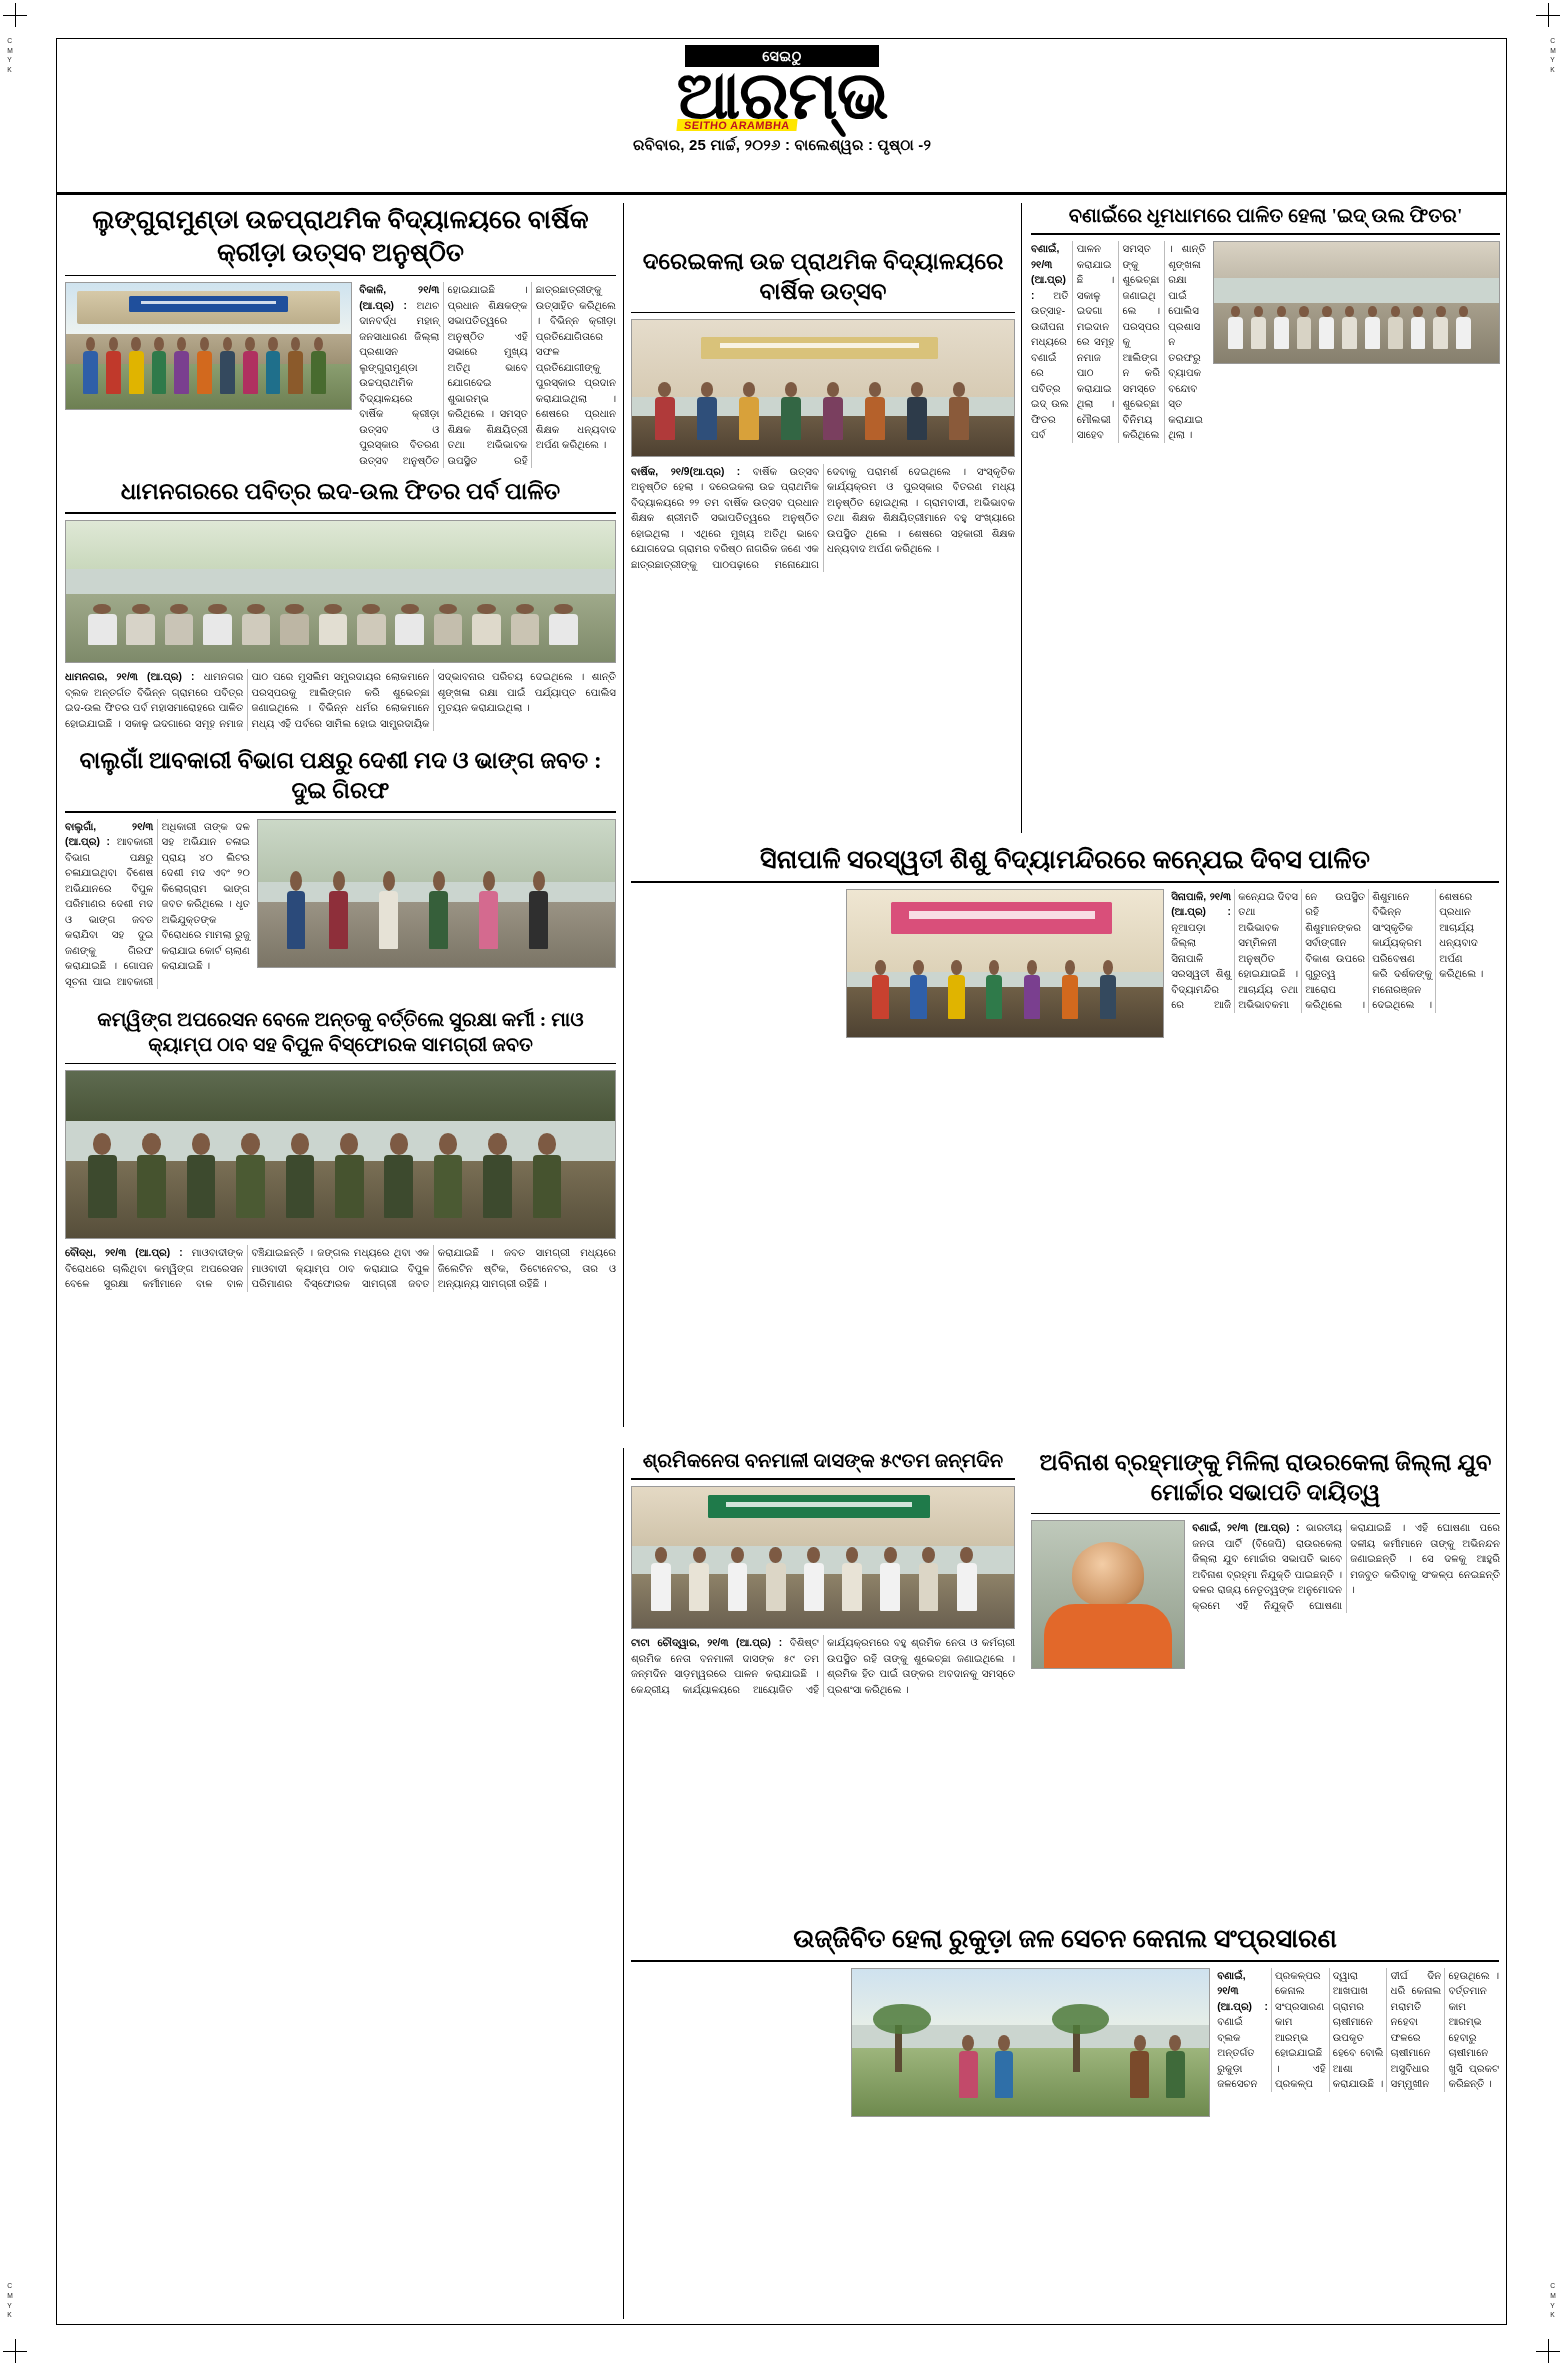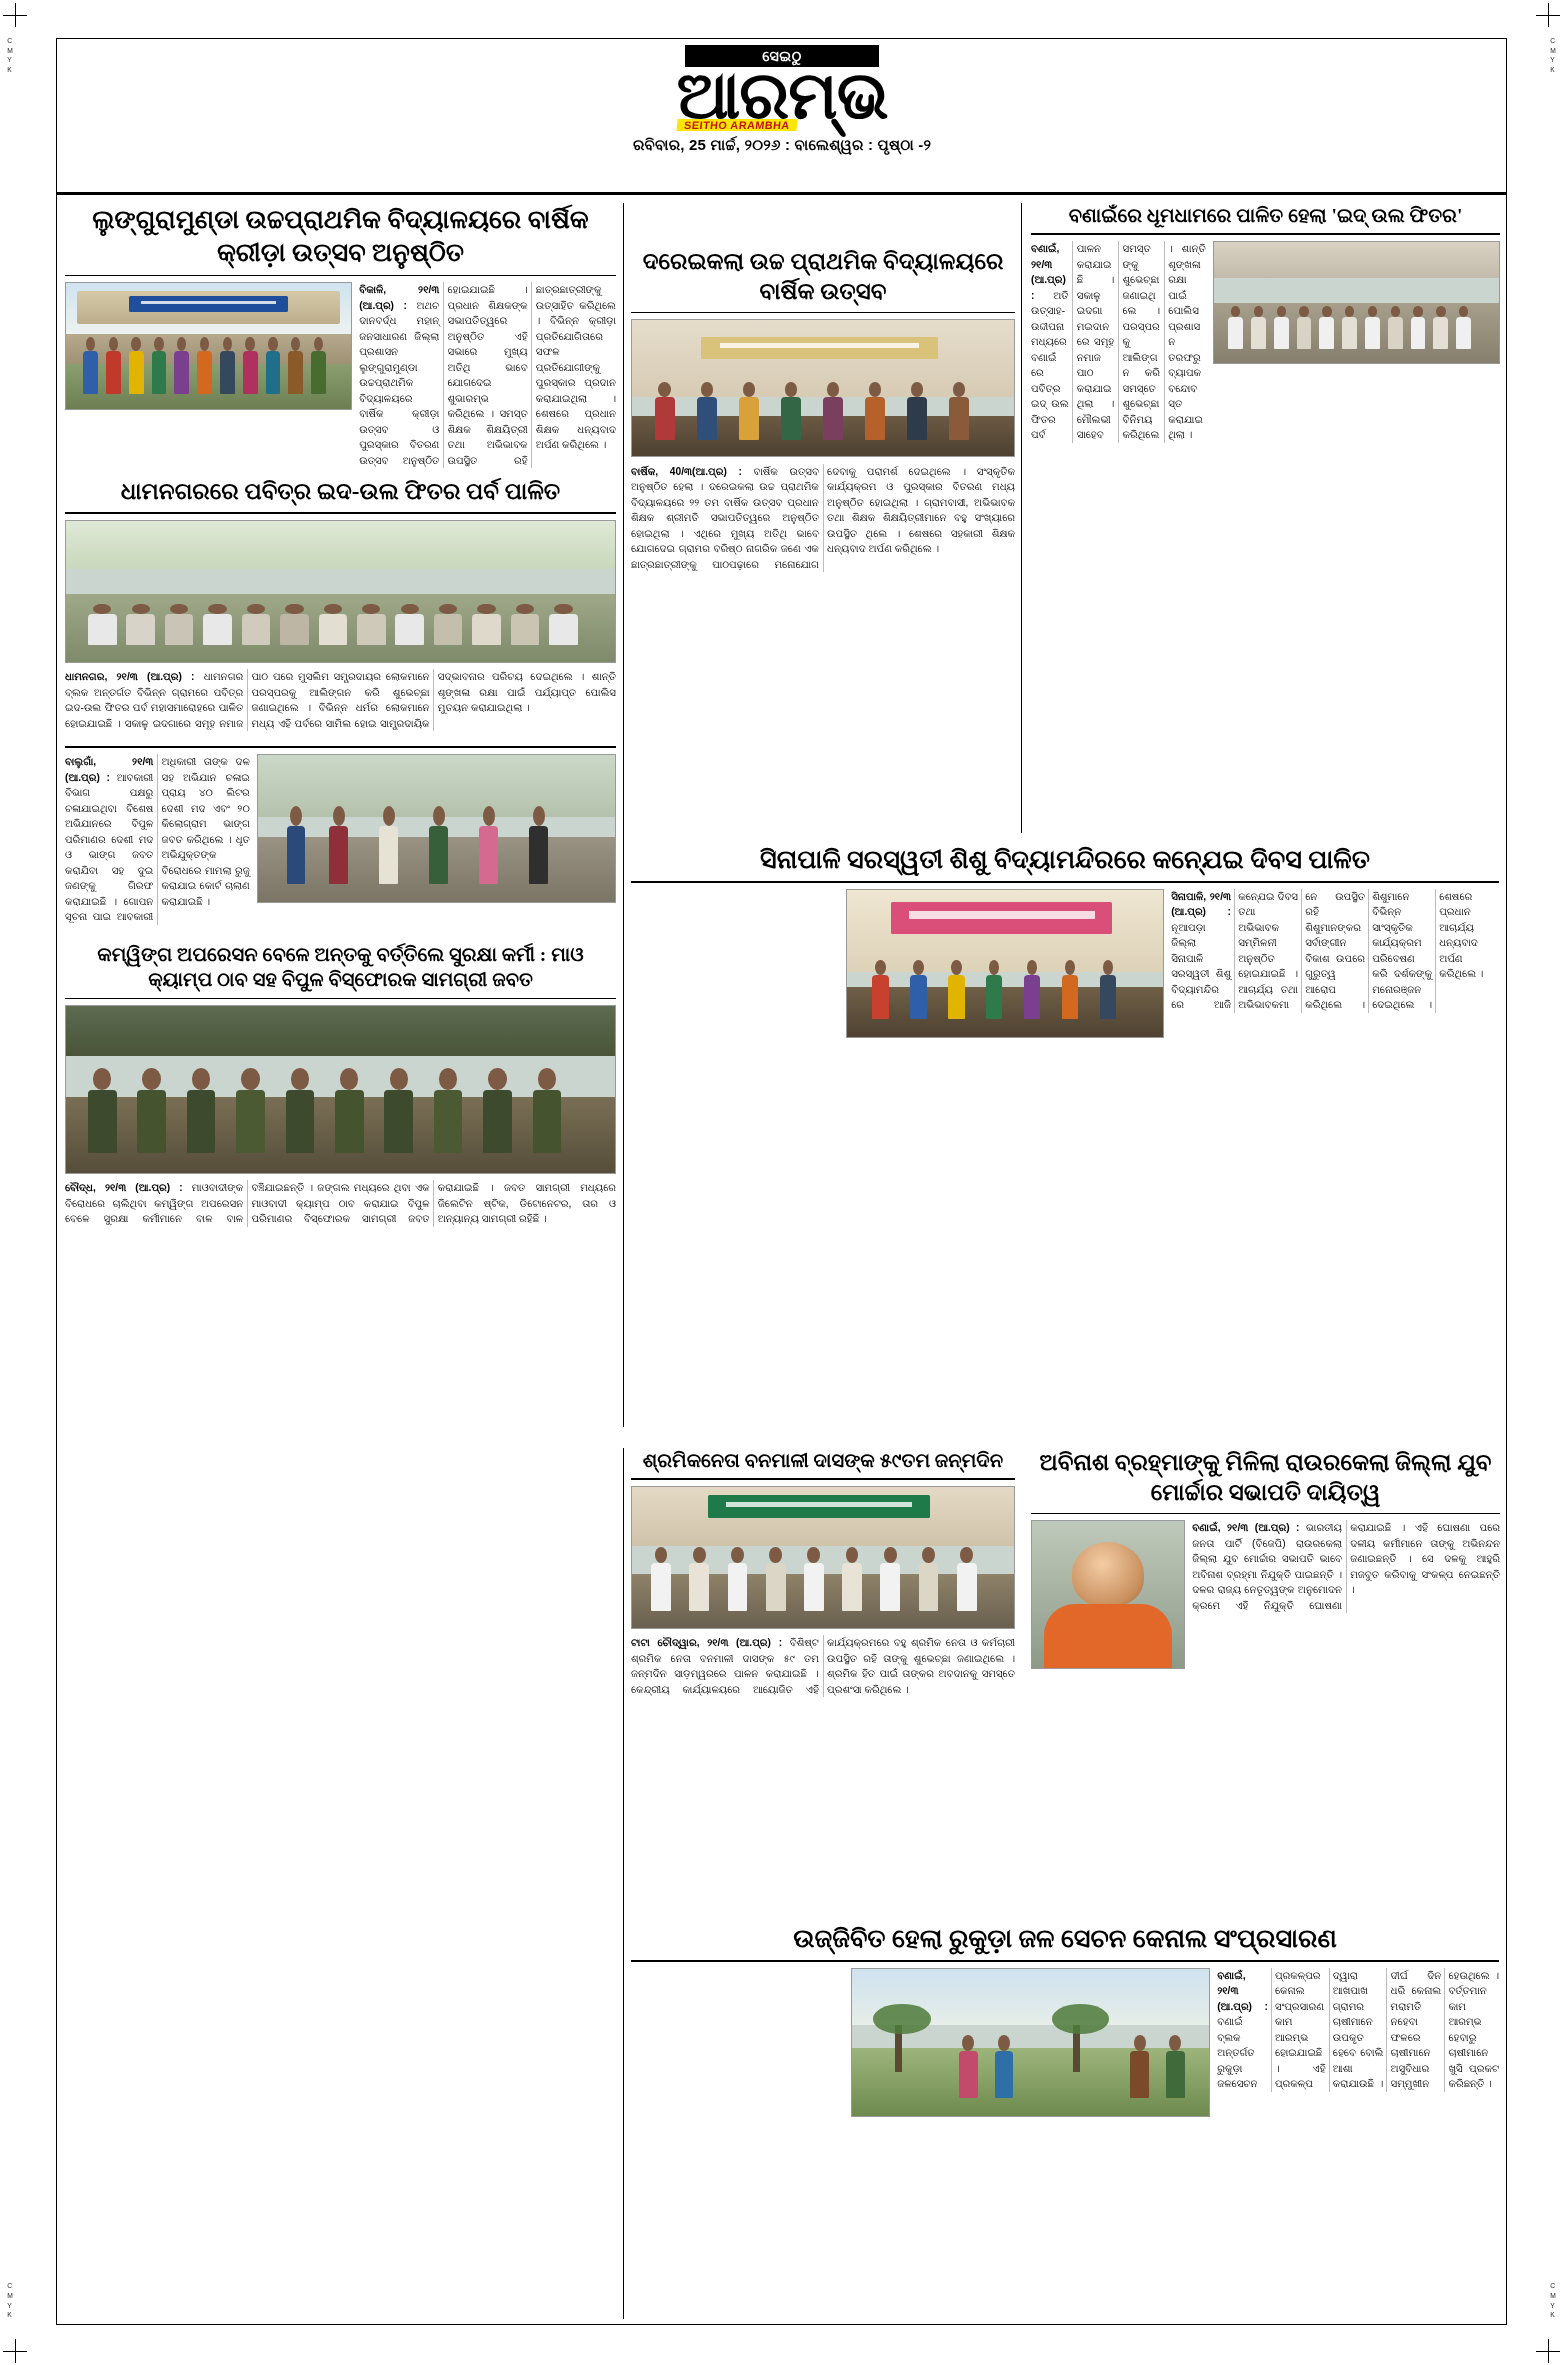--- a/index.html
+++ b/index.html
@@ -227,20 +227,21 @@
           <div class="p" style="left:81%;background:#cac4b3;height:22%;"></div>
           <div class="p" style="left:88%;background:#e8e8e8;height:22%;"></div>
         </div>
         <div class="txt cols3">
           <span class="lead">ଧାମନଗର, ୨୧/୩ (ଆ.ପ୍ର) :</span>
           <span>ଧାମନଗର ବ୍ଲକ ଅନ୍ତର୍ଗତ ବିଭିନ୍ନ ଗ୍ରାମରେ ପବିତ୍ର ଇଦ-ଉଲ ଫିତର ପର୍ବ ମହାସମାରୋହରେ ପାଳିତ ହୋଇଯାଇଛି । ସକାଳୁ ଇଦଗାରେ ସମୂହ ନମାଜ ପାଠ ପରେ ମୁସଲିମ ସମ୍ପ୍ରଦାୟର ଲୋକମାନେ ପରସ୍ପରକୁ ଆଲିଙ୍ଗନ କରି ଶୁଭେଚ୍ଛା ଜଣାଇଥିଲେ । ବିଭିନ୍ନ ଧର୍ମର ଲୋକମାନେ ମଧ୍ୟ ଏହି ପର୍ବରେ ସାମିଲ ହୋଇ ସାମ୍ପ୍ରଦାୟିକ ସଦ୍ଭାବନାର ପରିଚୟ ଦେଇଥିଲେ । ଶାନ୍ତି ଶୃଙ୍ଖଳା ରକ୍ଷା ପାଇଁ ପର୍ଯ୍ୟାପ୍ତ ପୋଲିସ ମୁତୟନ କରାଯାଇଥିଲା ।</span>
         </div>
       </div>
 
       <div class="block" style="margin-top:15.4px;">
+        <h2 class="hl">ବାଲୁଗାଁ ଆବକାରୀ ବିଭାଗ ପକ୍ଷରୁ ଦେଶୀ ମଦ ଓ ଭାଙ୍ଗ ଜବତ : ଦୁଇ ଗିରଫ</h2>
         <div class="hl-rule"></div>
         <div class="flowwrap">
           <div class="photo fl-right" style="width:359px;height:149px;">
             <div class="sky" style="background:linear-gradient(#cbd8c7,#b4c2ad);"></div>
             <div class="ground" style="background:linear-gradient(#9a9384,#7b7566);height:44%;"></div>
             <div class="p" style="left:8%;background:#2b4a7a;height:40%;"></div>
             <div class="p" style="left:20%;background:#8e2f3a;height:40%;"></div>
             <div class="p" style="left:34%;background:#e6e2d6;height:40%;"></div>
             <div class="p" style="left:48%;background:#365f3a;height:40%;"></div>
             <div class="p" style="left:62%;background:#d46a8f;height:40%;"></div>
@@ -288,21 +289,21 @@
           <div class="p" style="left:6%;background:#b03a3a;height:32%;"></div>
           <div class="p" style="left:17%;background:#2f4f7a;height:32%;"></div>
           <div class="p" style="left:28%;background:#d8a13a;height:32%;"></div>
           <div class="p" style="left:39%;background:#336644;height:32%;"></div>
           <div class="p" style="left:50%;background:#7a3f5f;height:32%;"></div>
           <div class="p" style="left:61%;background:#b5612b;height:32%;"></div>
           <div class="p" style="left:72%;background:#2d3b4a;height:32%;"></div>
           <div class="p" style="left:83%;background:#8a5a3a;height:32%;"></div>
         </div>
         <div class="txt cols2">
-          <span class="lead">ବାର୍ଷିକ, 40/୩(ଆ.ପ୍ର) :</span>
+          <span class="lead">ବାର୍ଷିକ, ୨୧/9(ଆ.ପ୍ର) :</span>
           <span>ବାର୍ଷିକ ଉତ୍ସବ ଅନୁଷ୍ଠିତ ହେଲା । ଦରେଇକଲା ଉଚ୍ଚ ପ୍ରାଥମିକ ବିଦ୍ୟାଳୟରେ ୨୨ ତମ ବାର୍ଷିକ ଉତ୍ସବ ପ୍ରଧାନ ଶିକ୍ଷକ ଶ୍ରୀମତି ସଭାପତିତ୍ୱରେ ଅନୁଷ୍ଠିତ ହୋଇଥିଲା । ଏଥିରେ ମୁଖ୍ୟ ଅତିଥି ଭାବେ ଯୋଗଦେଇ ଗ୍ରାମର ବରିଷ୍ଠ ନାଗରିକ ଜଣେ ଏକ ଛାତ୍ରଛାତ୍ରୀଙ୍କୁ ପାଠପଢ଼ାରେ ମନୋଯୋଗ ଦେବାକୁ ପରାମର୍ଶ ଦେଇଥିଲେ । ସଂସ୍କୃତିକ କାର୍ଯ୍ୟକ୍ରମ ଓ ପୁରସ୍କାର ବିତରଣ ମଧ୍ୟ ଅନୁଷ୍ଠିତ ହୋଇଥିଲା । ଗ୍ରାମବାସୀ, ଅଭିଭାବକ ତଥା ଶିକ୍ଷକ ଶିକ୍ଷୟିତ୍ରୀମାନେ ବହୁ ସଂଖ୍ୟାରେ ଉପସ୍ଥିତ ଥିଲେ । ଶେଷରେ ସହକାରୀ ଶିକ୍ଷକ ଧନ୍ୟବାଦ ଅର୍ପଣ କରିଥିଲେ ।</span>
         </div>
       </div>
     </div>
 
     <div class="col" style="left:966px;width:469px;">
       <div class="block">
         <h2 class="hl sm">ବଣାଇଁରେ ଧୂମଧାମରେ ପାଳିତ ହେଲା 'ଇଦ୍ ଉଲ ଫିତର'</h2>
         <div class="hl-rule"></div>
         <div class="flowwrap">

